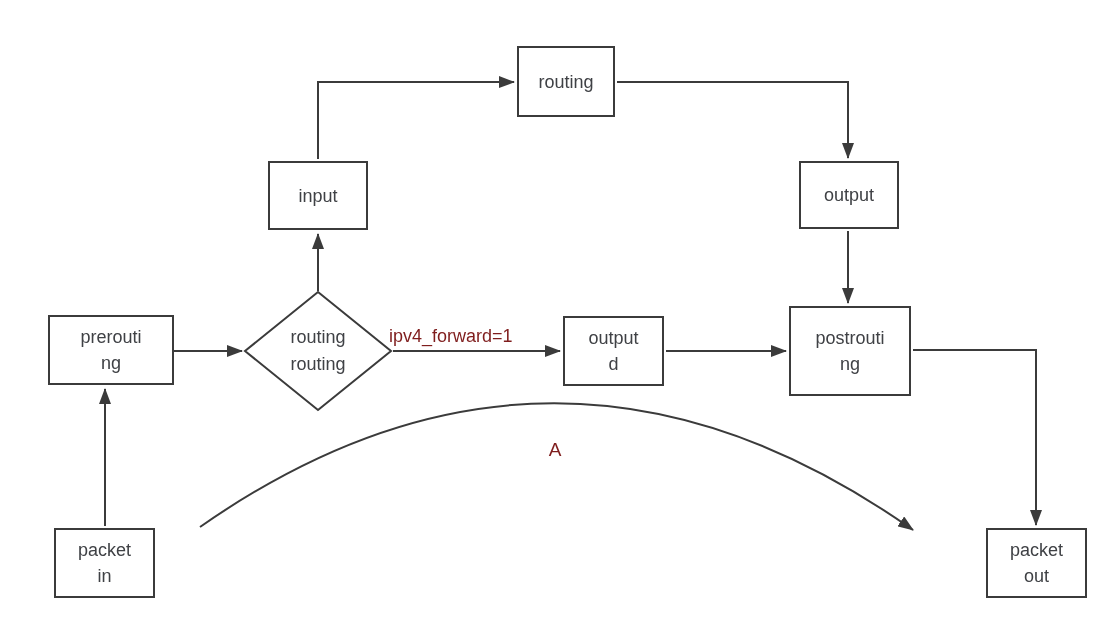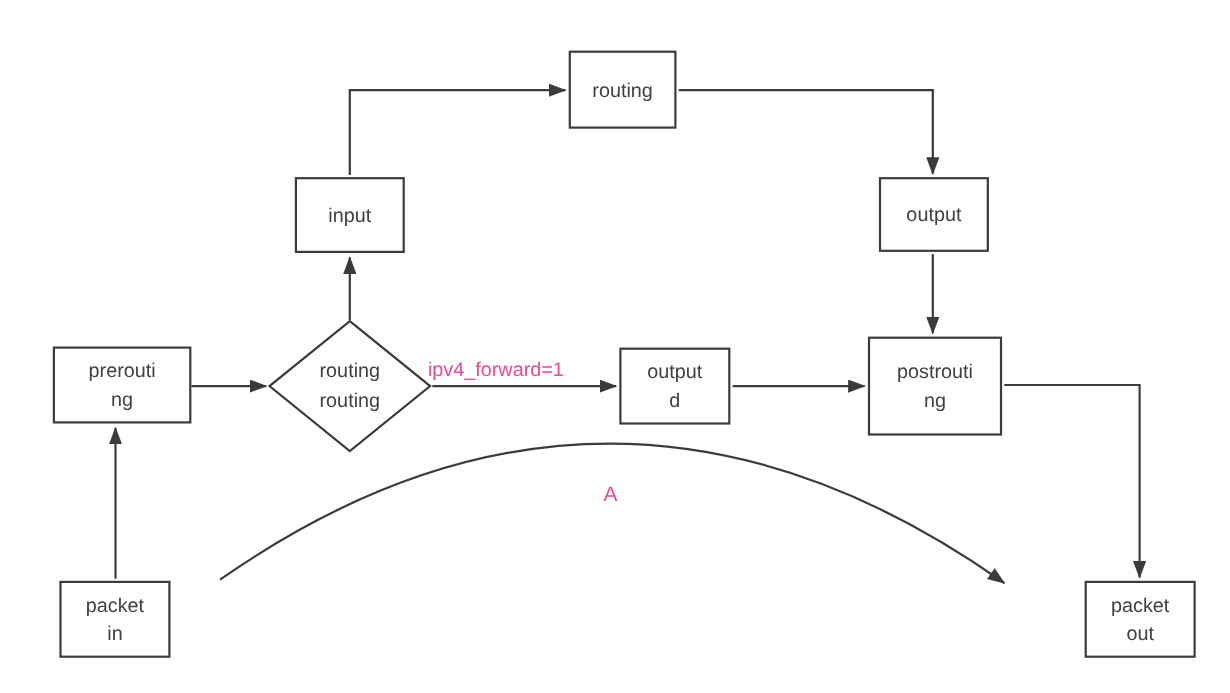--- a/index.html
+++ b/index.html
@@ -49,21 +49,21 @@
     align-items: center;
     justify-content: center;
     text-align: center;
     font-size: 18px;
     line-height: 27px;
     color: #3f4145;
   }
   .edge-label {
     position: absolute;
     font-size: 18px;
-    color: #ec4899;
+    color: #7f1d1d;
     white-space: nowrap;
   }
   .edge-label.ipv4 { left: 389px; top: 326px; }
   .edge-label.curve-a { left: 544px; top: 439px; width: 22px; text-align: center; font-size: 19px; }
 
   
   .n-prerouting  { left: 48px;  top: 315px; width: 126px; height: 70px; }
   .n-input       { left: 268px; top: 161px; width: 100px; height: 69px; }
   .n-routing     { left: 517px; top: 46px;  width: 98px;  height: 71px; }
   .n-output      { left: 799px; top: 161px; width: 100px; height: 68px; }

